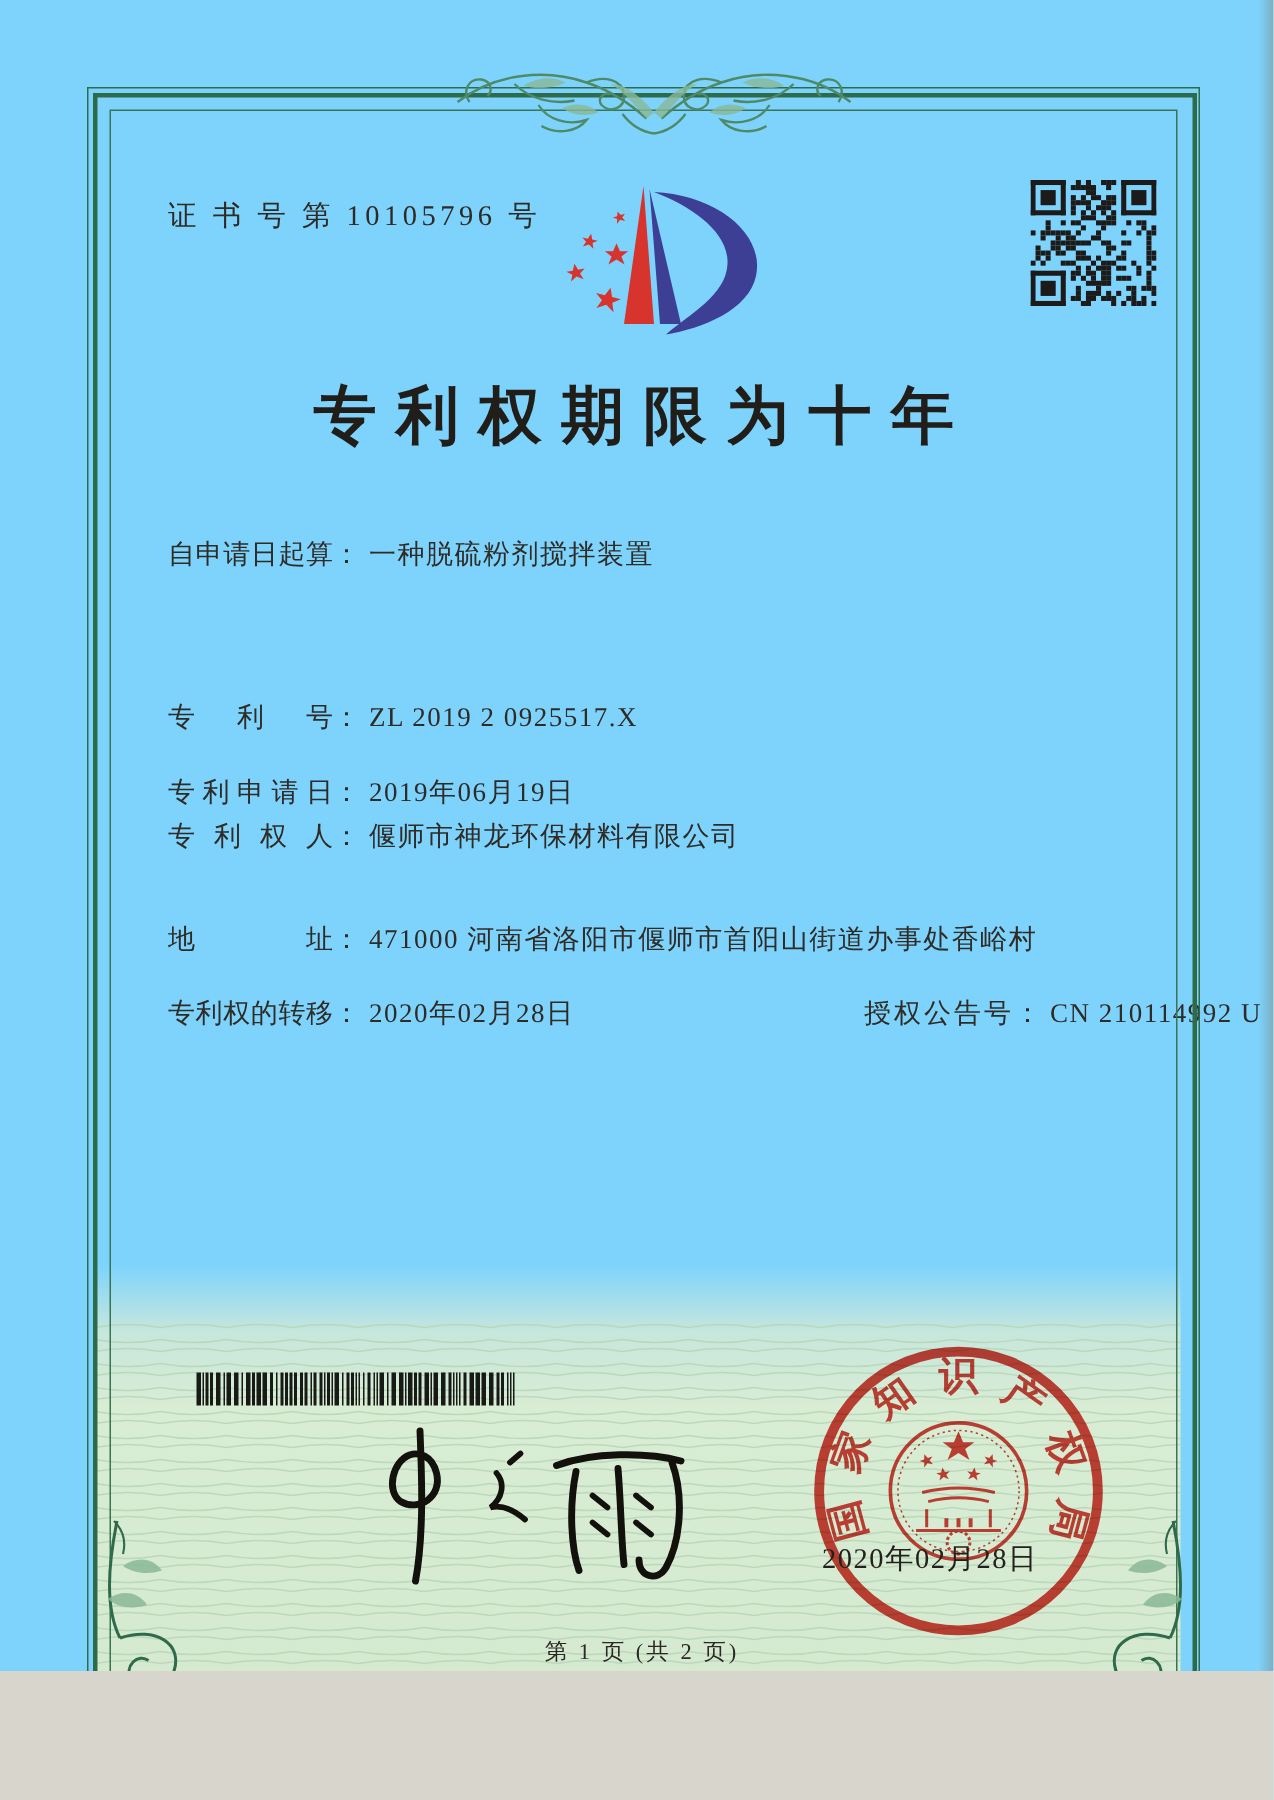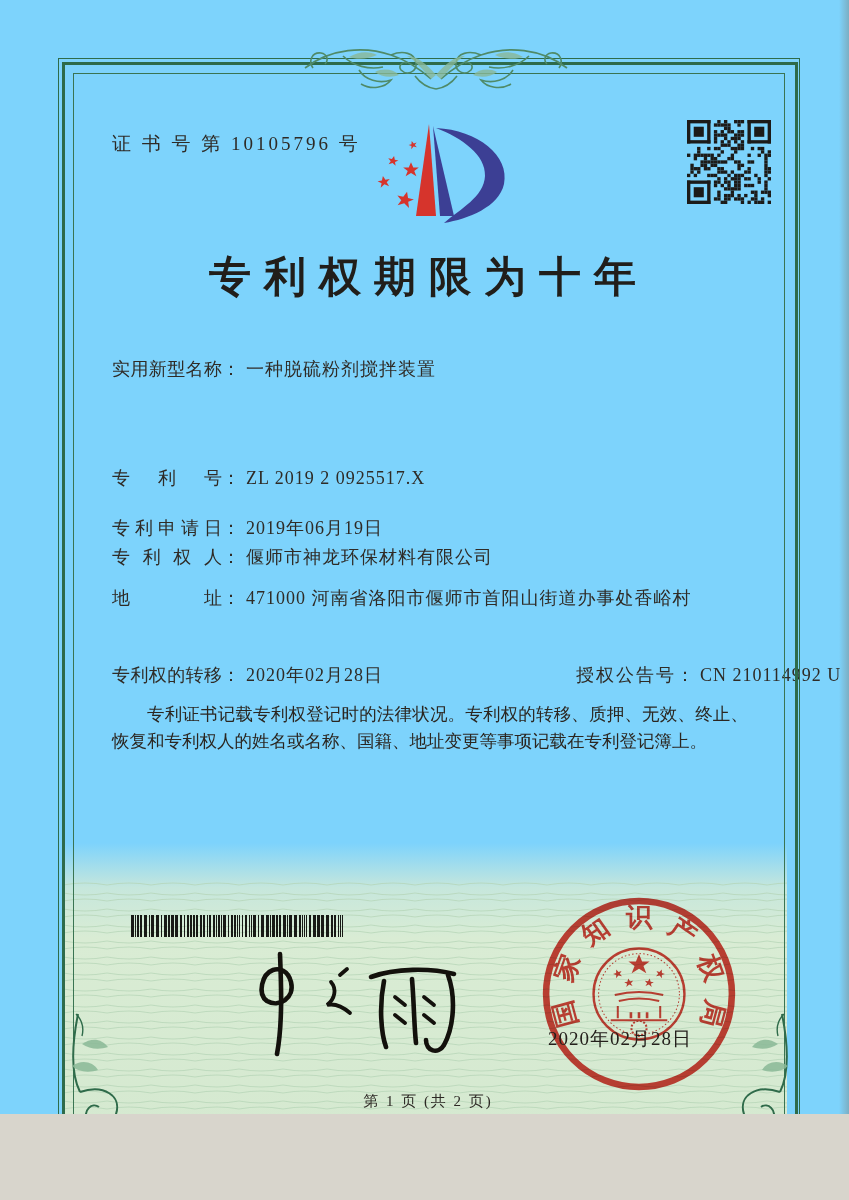--- a/index.html
+++ b/index.html
@@ -333,41 +333,40 @@
         <rect x="67.2" y="80.64" width="3.36" height="3.36" fill="#1c1b19"></rect>
         <rect x="70.56" y="80.64" width="3.36" height="3.36" fill="#1c1b19"></rect>
         <rect x="73.92" y="80.64" width="3.36" height="3.36" fill="#1c1b19"></rect>
         <rect x="80.64" y="80.64" width="3.36" height="3.36" fill="#1c1b19"></rect>
       </svg>
   </div>
 
   <div class="title">专利权期限为十年</div>
 
   <div class="frow" style="top:360px">
-    <span class="flabel">实用新型名称</span><span class="fcolon">：</span><span class="fvalue">一种脱硫粉剂搅拌装置</span>
+    <span class="flabel">自申请日起算</span><span class="fcolon">：</span><span class="fvalue">一种脱硫粉剂搅拌装置</span>
   </div>
   <div class="frow" style="top:469px">
     <span class="flabel">专利号</span><span class="fcolon">：</span><span class="fvalue">ZL 2019 2 0925517.X</span>
   </div>
   <div class="frow" style="top:519px">
     <span class="flabel">专利申请日</span><span class="fcolon">：</span><span class="fvalue">2019年06月19日</span>
   </div>
   <div class="frow" style="top:548px">
     <span class="flabel">专利权人</span><span class="fcolon">：</span><span class="fvalue">偃师市神龙环保材料有限公司</span>
   </div>
-  <div class="frow" style="top:589px">
+  <div class="frow" style="top:617px">
     <span class="flabel">地址</span><span class="fcolon">：</span><span class="fvalue">471000 河南省洛阳市偃师市首阳山街道办事处香峪村</span>
   </div>
   <div class="frow" style="top:666px;width:640px">
     <span class="flabel">专利权的转移</span><span class="fcolon">：</span><span class="fvalue">2020年02月28日</span>
     <span class="grant-pair"><span class="glabel">授权公告号</span><span class="fcolon">：</span><span class="fvalue">CN 210114992 U</span></span>
   </div>
 
   <div class="bodytext">
-    <p>专利证书记载专利权登记时的法律状况。专利权的转移、质押、无效、终止、恢复和专利权人的姓名或名称、国籍、地址变更等事项记载在专利登记簿上。</p>
   </div>
 
   <div class="barcode" id="barcode"><span style="width:3px;margin-right:1px"></span><span style="width:1px;margin-right:1px"></span><span style="width:2px;margin-right:1px"></span><span style="width:2px;margin-right:2px"></span><span style="width:3px;margin-right:2px"></span><span style="width:1px;margin-right:1px"></span><span style="width:3px;margin-right:2px"></span><span style="width:3px;margin-right:2px"></span><span style="width:1px;margin-right:2px"></span><span style="width:3px;margin-right:1px"></span><span style="width:2px;margin-right:1px"></span><span style="width:3px;margin-right:1px"></span><span style="width:3px;margin-right:2px"></span><span style="width:2px;margin-right:2px"></span><span style="width:1px;margin-right:2px"></span><span style="width:2px;margin-right:1px"></span><span style="width:2px;margin-right:1px"></span><span style="width:2px;margin-right:1px"></span><span style="width:2px;margin-right:2px"></span><span style="width:2px;margin-right:1px"></span><span style="width:2px;margin-right:2px"></span><span style="width:1px;margin-right:1px"></span><span style="width:2px;margin-right:2px"></span><span style="width:2px;margin-right:1px"></span><span style="width:1px;margin-right:1px"></span><span style="width:2px;margin-right:1px"></span><span style="width:1px;margin-right:1px"></span><span style="width:3px;margin-right:2px"></span><span style="width:1px;margin-right:2px"></span><span style="width:2px;margin-right:1px"></span><span style="width:2px;margin-right:1px"></span><span style="width:1px;margin-right:1px"></span><span style="width:1px;margin-right:2px"></span><span style="width:1px;margin-right:2px"></span><span style="width:2px;margin-right:2px"></span><span style="width:1px;margin-right:1px"></span><span style="width:1px;margin-right:1px"></span><span style="width:3px;margin-right:2px"></span><span style="width:1px;margin-right:2px"></span><span style="width:3px;margin-right:2px"></span><span style="width:3px;margin-right:1px"></span><span style="width:1px;margin-right:1px"></span><span style="width:3px;margin-right:1px"></span><span style="width:2px;margin-right:1px"></span><span style="width:2px;margin-right:2px"></span><span style="width:3px;margin-right:1px"></span><span style="width:1px;margin-right:1px"></span><span style="width:3px;margin-right:2px"></span><span style="width:3px;margin-right:2px"></span><span style="width:2px;margin-right:1px"></span><span style="width:1px;margin-right:1px"></span><span style="width:1px;margin-right:1px"></span><span style="width:1px;margin-right:2px"></span><span style="width:2px;margin-right:2px"></span><span style="width:3px;margin-right:1px"></span><span style="width:3px;margin-right:1px"></span><span style="width:3px;margin-right:2px"></span><span style="width:3px;margin-right:2px"></span><span style="width:2px;margin-right:1px"></span><span style="width:2px;margin-right:2px"></span><span style="width:1px;margin-right:1px"></span><span style="width:1px;margin-right:1px"></span><span style="width:1px;margin-right:1px"></span></div>
 
 
   <div class="signature">
     <svg width="228" height="112" viewBox="0 0 228 112" fill="none" stroke="#16120e" stroke-width="4.6" stroke-linecap="round">
       <path d="M30,22 C19,26 14,46 24,53 C36,60 52,50 48,34 C45,22 36,20 30,22"></path>
       <path d="M37,6 C38,32 40,74 34,106"></path>
       <path d="M88,34 C94,41 92,51 84,57 C92,55 100,59 107,65" stroke-width="3.8"></path>

